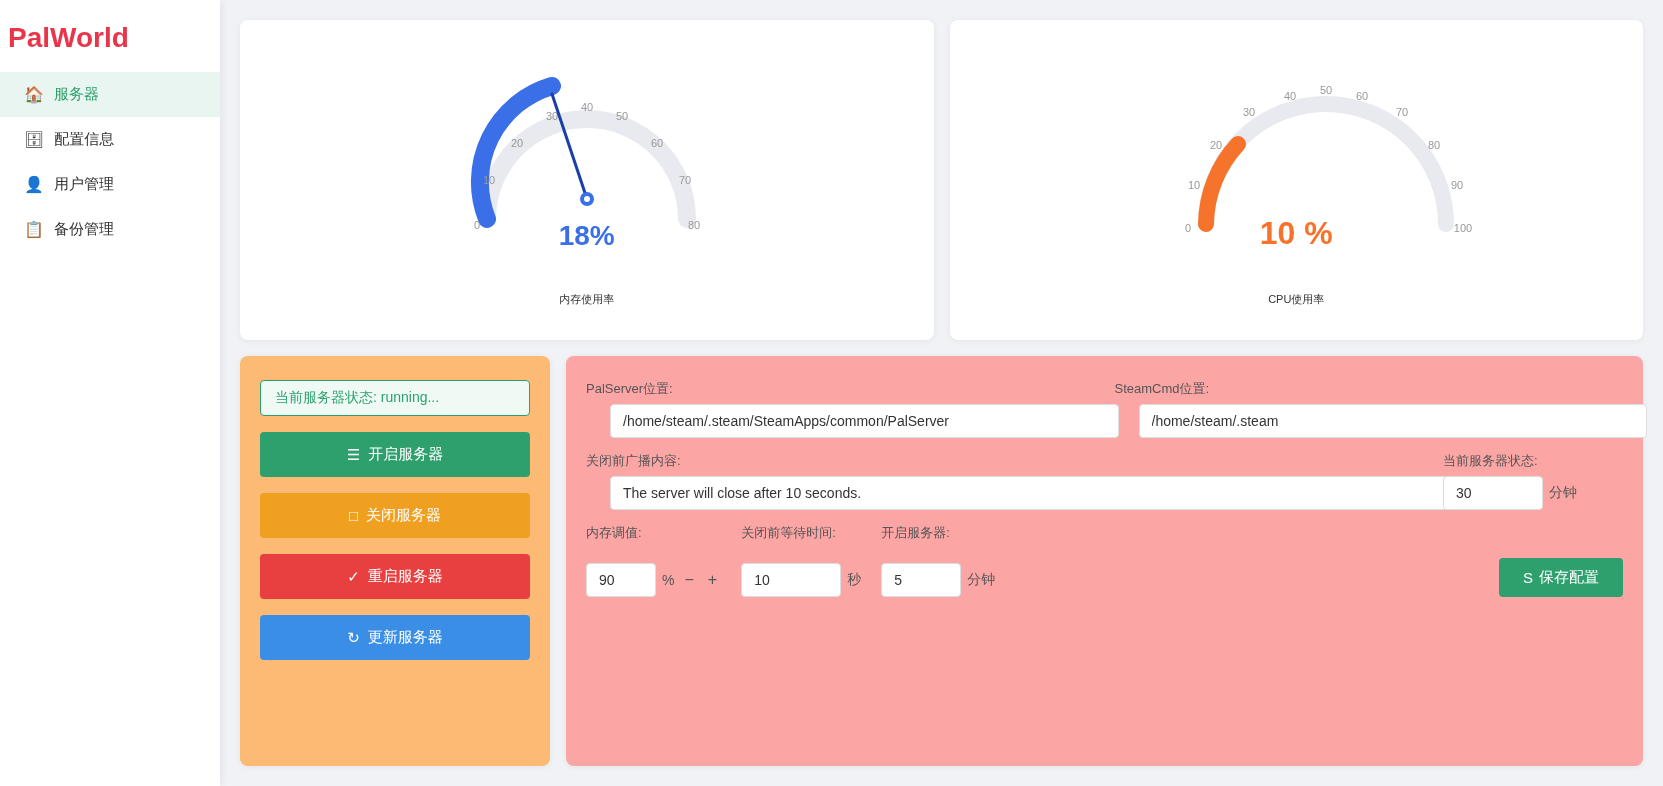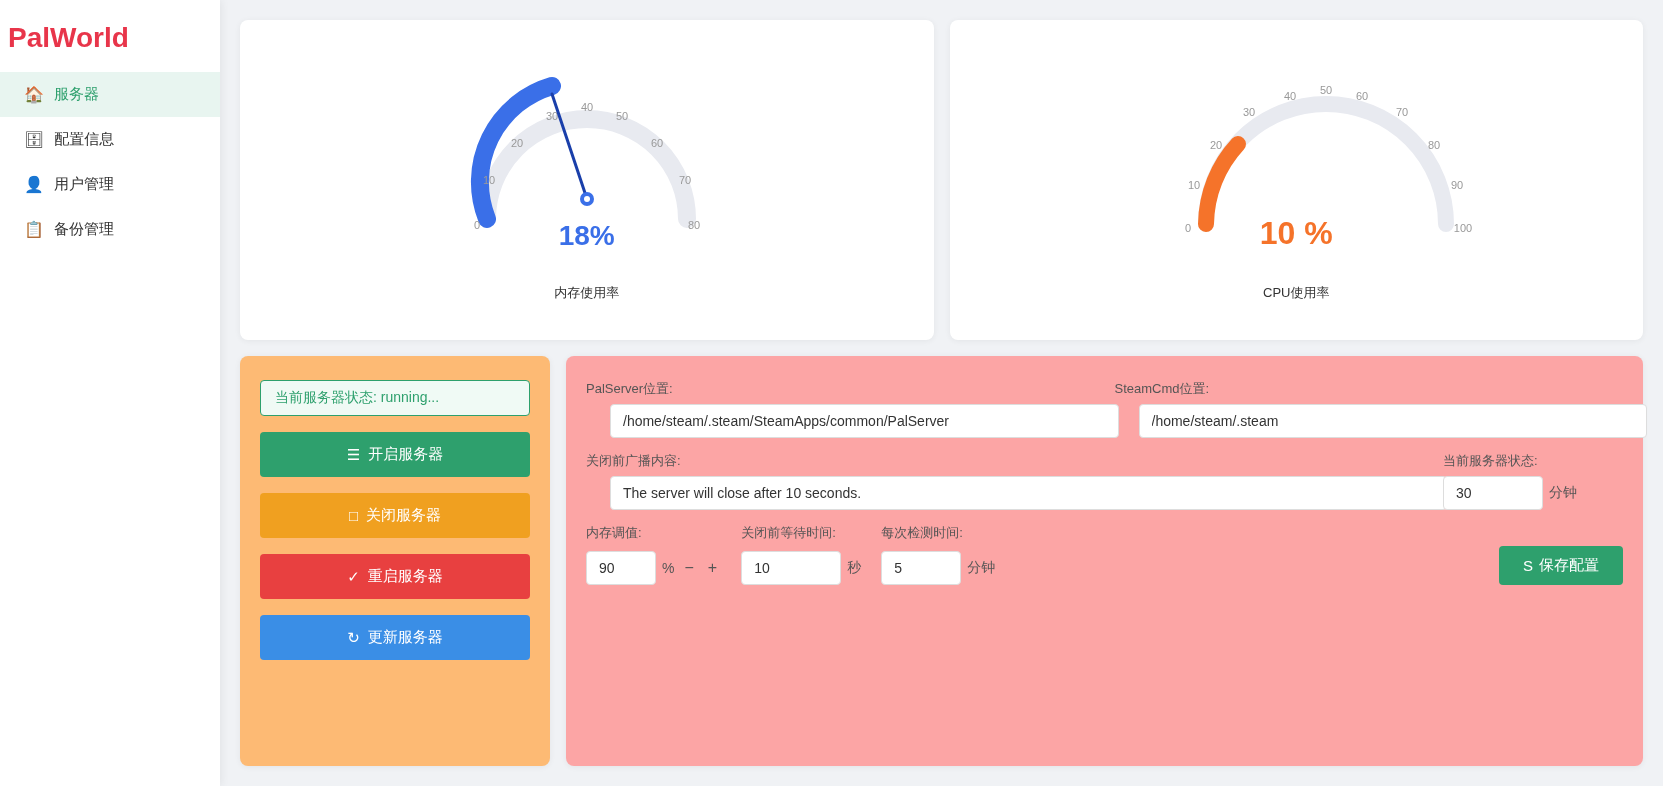--- a/index.html
+++ b/index.html
@@ -56,23 +56,23 @@
       background: #fff;
       border-radius: 8px;
       padding: 24px 20px 20px;
       display: flex;
       flex-direction: column;
       align-items: center;
       box-shadow: 0 1px 6px rgba(0,0,0,0.06);
       min-height: 320px;
     }
     .gauge-title {
-      font-size: 13px;
+      font-size: 11px;
       color: #333;
-      margin-top: 20px;
+      margin-top: 28px;
       font-weight: 500;
     }
 
     
     .gauge-svg-wrap { position: relative; width: 260px; height: 220px; }
     .gauge-value-text {
       position: absolute;
       bottom: 12px;
       left: 50%;
       transform: translateX(-50%);
@@ -191,21 +191,21 @@
     }
 
     .config-bottom-row {
       display: flex;
       align-items: flex-end;
       gap: 20px;
     }
     .config-bottom-field {
       display: flex;
       flex-direction: column;
-      gap: 9px;
+      gap: 21px;
     }
     .btn-save {
       background: #2ea06d;
       color: #fff;
       border: none;
       border-radius: 4px;
       padding: 10px 24px;
       font-size: 15px;
       cursor: pointer;
       font-family: inherit;
@@ -361,21 +361,21 @@
           </div>
         </div>
         <div class="config-bottom-field">
           <label class="config-label">关闭前等待时间:</label>
           <div class="config-input-row">
             <input type="text" style="width: 100px;" value="10">
             <span class="config-unit">秒</span>
           </div>
         </div>
         <div class="config-bottom-field">
-          <label class="config-label">每次检测时间:</label>
+          <label class="config-label">开启服务器:</label>
           <div class="config-input-row">
             <input type="text" style="width: 80px;" value="5">
             <span class="config-unit">分钟</span>
           </div>
         </div>
         <button class="btn-save">
           <span>S</span>
           <span>保存配置</span>
         </button>
       </div>

